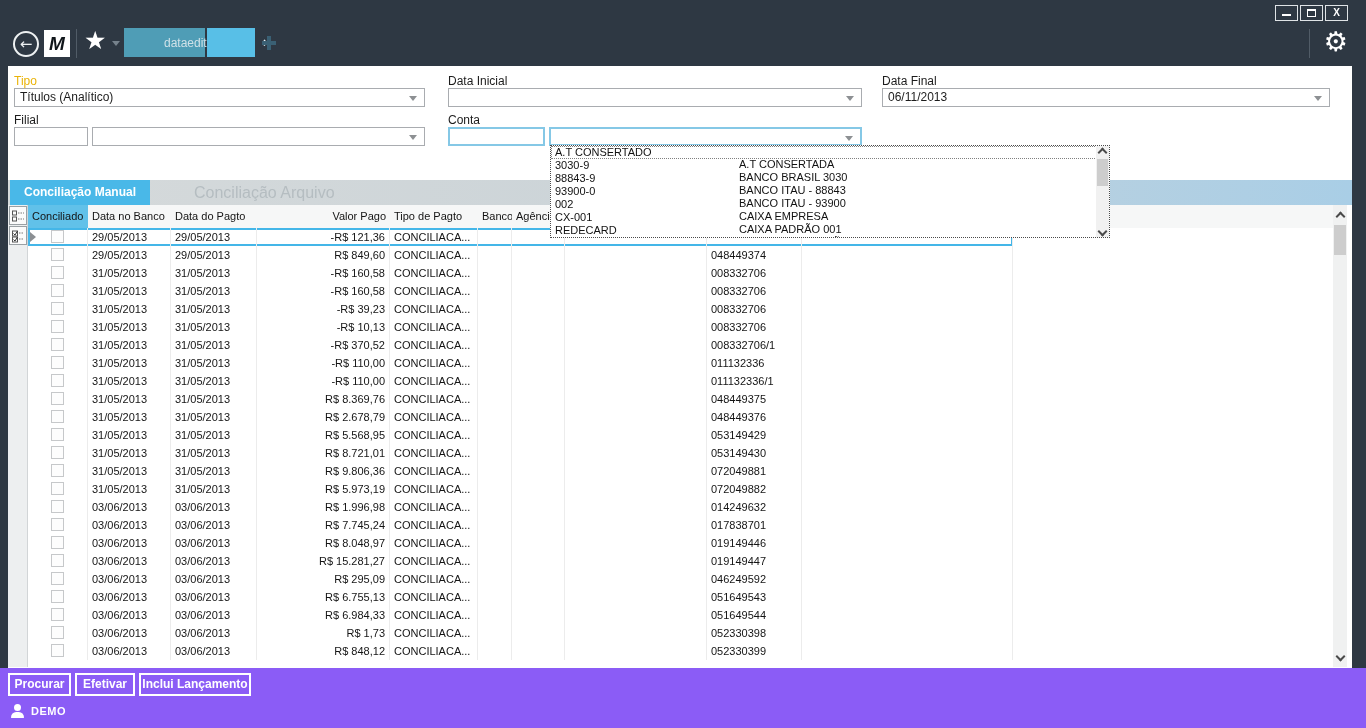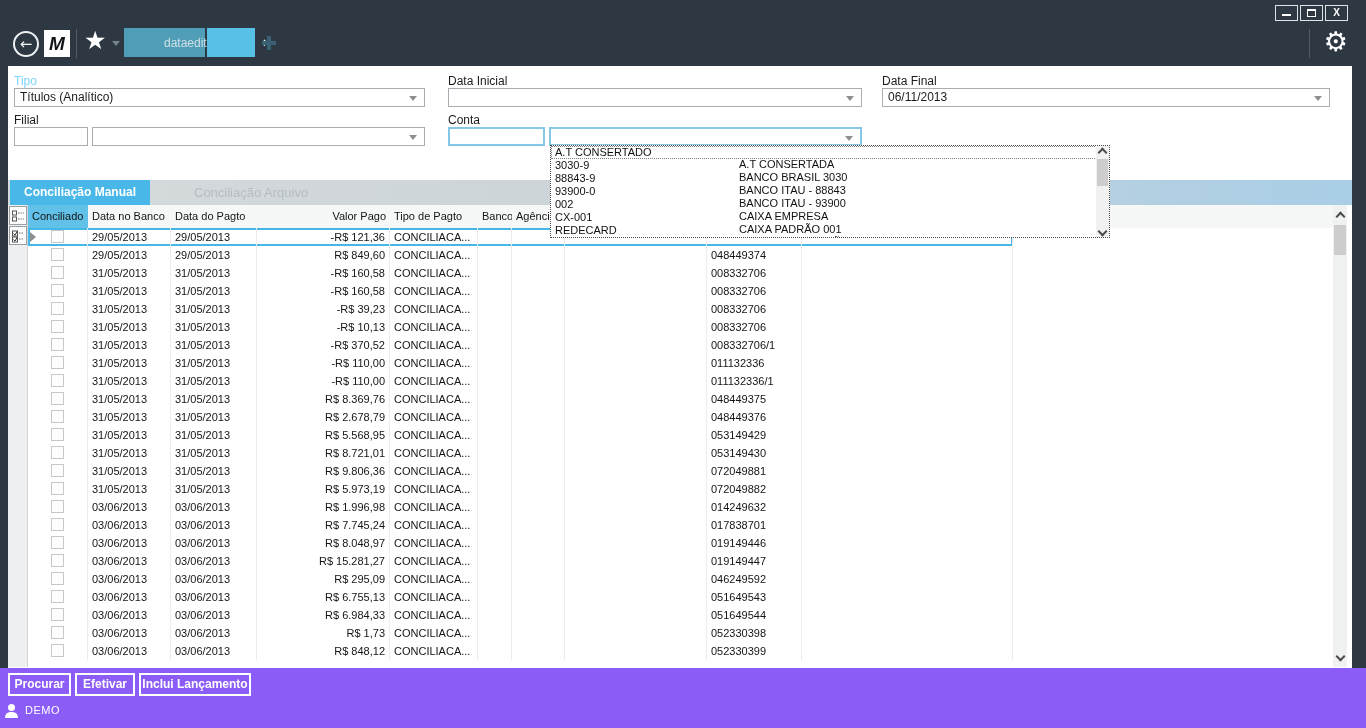--- a/index.html
+++ b/index.html
@@ -37,21 +37,21 @@
   .plusbtn { position:absolute; left:262px; top:12px; width:14px; height:14px; cursor:pointer; }
   .plusbtn::before { content:''; position:absolute; left:5px; top:0; width:4px; height:14px; background:#3a6074; }
   .plusbtn::after  { content:''; position:absolute; top:5px; left:0; width:14px; height:4px; background:#3a6074; }
   .gearbtn { position:absolute; right:18px; top:2px; color:#fff; font-family:"DejaVu Sans",sans-serif;
              font-size:27px; cursor:pointer; }
 
   
   .content { position:absolute; left:8px; top:66px; width:1344px; height:602px; background:#fff; }
 
   .flabel { position:absolute; font-size:12px; color:#1c1c1c; }
-  .flabel.red { color:#7dd3fc; }
+  .flabel.red { color:#eab308; }
   .combo, .tinput { position:absolute; height:19px; background:#fff; border:1px solid #a9acb0;
                     font-size:12px; color:#1c1c1c; line-height:17px; padding-left:5px; cursor:pointer; }
   .combo .chev { position:absolute; right:7px; top:7px; width:0; height:0;
                  border-left:4px solid transparent; border-right:4px solid transparent; border-top:5px solid #8d9093; }
   .focusblue { border:2px solid #85c8e6; line-height:15px; }
 
   
   .ddpanel { position:absolute; left:550px; top:145px; width:560px; height:93px; background:#fff;
              border:1px dotted #4a4a4a; z-index:60; }
   .ddrows { position:absolute; left:0; top:0; width:546px; height:91px; overflow:hidden; }
@@ -68,21 +68,21 @@
   .ddarrow.top { top:1px; } .ddarrow.bottom { bottom:1px; }
 
   
   .tabstrip { position:absolute; left:8px; top:180px; width:1344px; height:25px;
               background:linear-gradient(90deg,#d6dadb 0%,#ccd4d8 45%,#a9cee6 100%); }
   .ftab-active { position:absolute; left:2px; top:0; height:25px; background:#49b8e8; color:#fff;
                  font-size:12px; font-weight:bold; line-height:25px; padding:0 14px; cursor:pointer; }
   .ftab-active::after { content:''; position:absolute; left:52px; bottom:-6px; width:0; height:0;
                  border-left:6px solid transparent; border-right:6px solid transparent; border-top:6px solid #49b8e8; }
   .ftab-disabled { position:absolute; left:172px; top:0; height:25px; color:#b5bdc1;
-                 font-size:13px; line-height:25px; padding:0 14px; }
+                 font-size:16px; line-height:25px; padding:0 14px; }
 
   
   .toolstrip { position:absolute; left:8px; top:205px; width:20px; height:462px; background:#edeff0;
                border-right:1px solid #d2d5d7; }
   .stripbtn { position:absolute; left:1px; width:18px; height:19px; background:#fbfbfb;
               border:1px solid #9aa0a4; display:flex; align-items:center; justify-content:center; cursor:pointer; }
   .stripbtn.b1 { top:1px; } .stripbtn.b2 { top:21px; }
 
   
   .gridheader { position:absolute; left:28px; top:205px; width:1305px; height:23px; background:#f6f7f7;
@@ -105,21 +105,21 @@
   .vscroll { position:absolute; left:1333px; top:205px; width:14px; height:462px; background:#f0f1f1; }
   .vsarrow { position:absolute; left:3px; width:8px; height:10px; display:flex; align-items:center; justify-content:center; cursor:pointer; }
   .vsarrow.top { top:6px; } .vsarrow.bottom { bottom:6px; }
   .vsthumb { position:absolute; left:1px; top:20px; width:12px; height:30px; background:#cdcdcd; cursor:pointer; }
 
   
   .footer { position:absolute; left:0; top:668px; width:1366px; height:60px; background:#8b5cf6; }
   .fbtn { position:absolute; top:5px; height:23px; border:2px solid #fff; color:#fff; background:transparent;
           font-size:12px; font-weight:bold; text-align:center; line-height:19px; cursor:pointer; }
   .fbtn.b0 { left:8px; width:63px; } .fbtn.b1 { left:75px; width:60px; } .fbtn.b2 { left:139px; width:112px; }
-  .userbar { position:absolute; left:4px; top:36px; display:flex; color:#fff; }
+  .userbar { position:absolute; left:10px; top:36px; display:flex; align-items:center; color:#fff;font-weight:bold; }
   .person { position:relative; width:15px; height:14px; margin-right:6px; }
   .person::before { content:''; position:absolute; left:4px; top:0; width:7px; height:7px; border-radius:50%; background:#fff; }
   .person::after { content:''; position:absolute; left:1px; bottom:0; width:13px; height:6px;
                    border-radius:6px 6px 1px 1px; background:#fff; }
   .username { font-size:11px; letter-spacing:0.5px; }
 </style>
 </head>
 <body>
 
 <div id="app">

